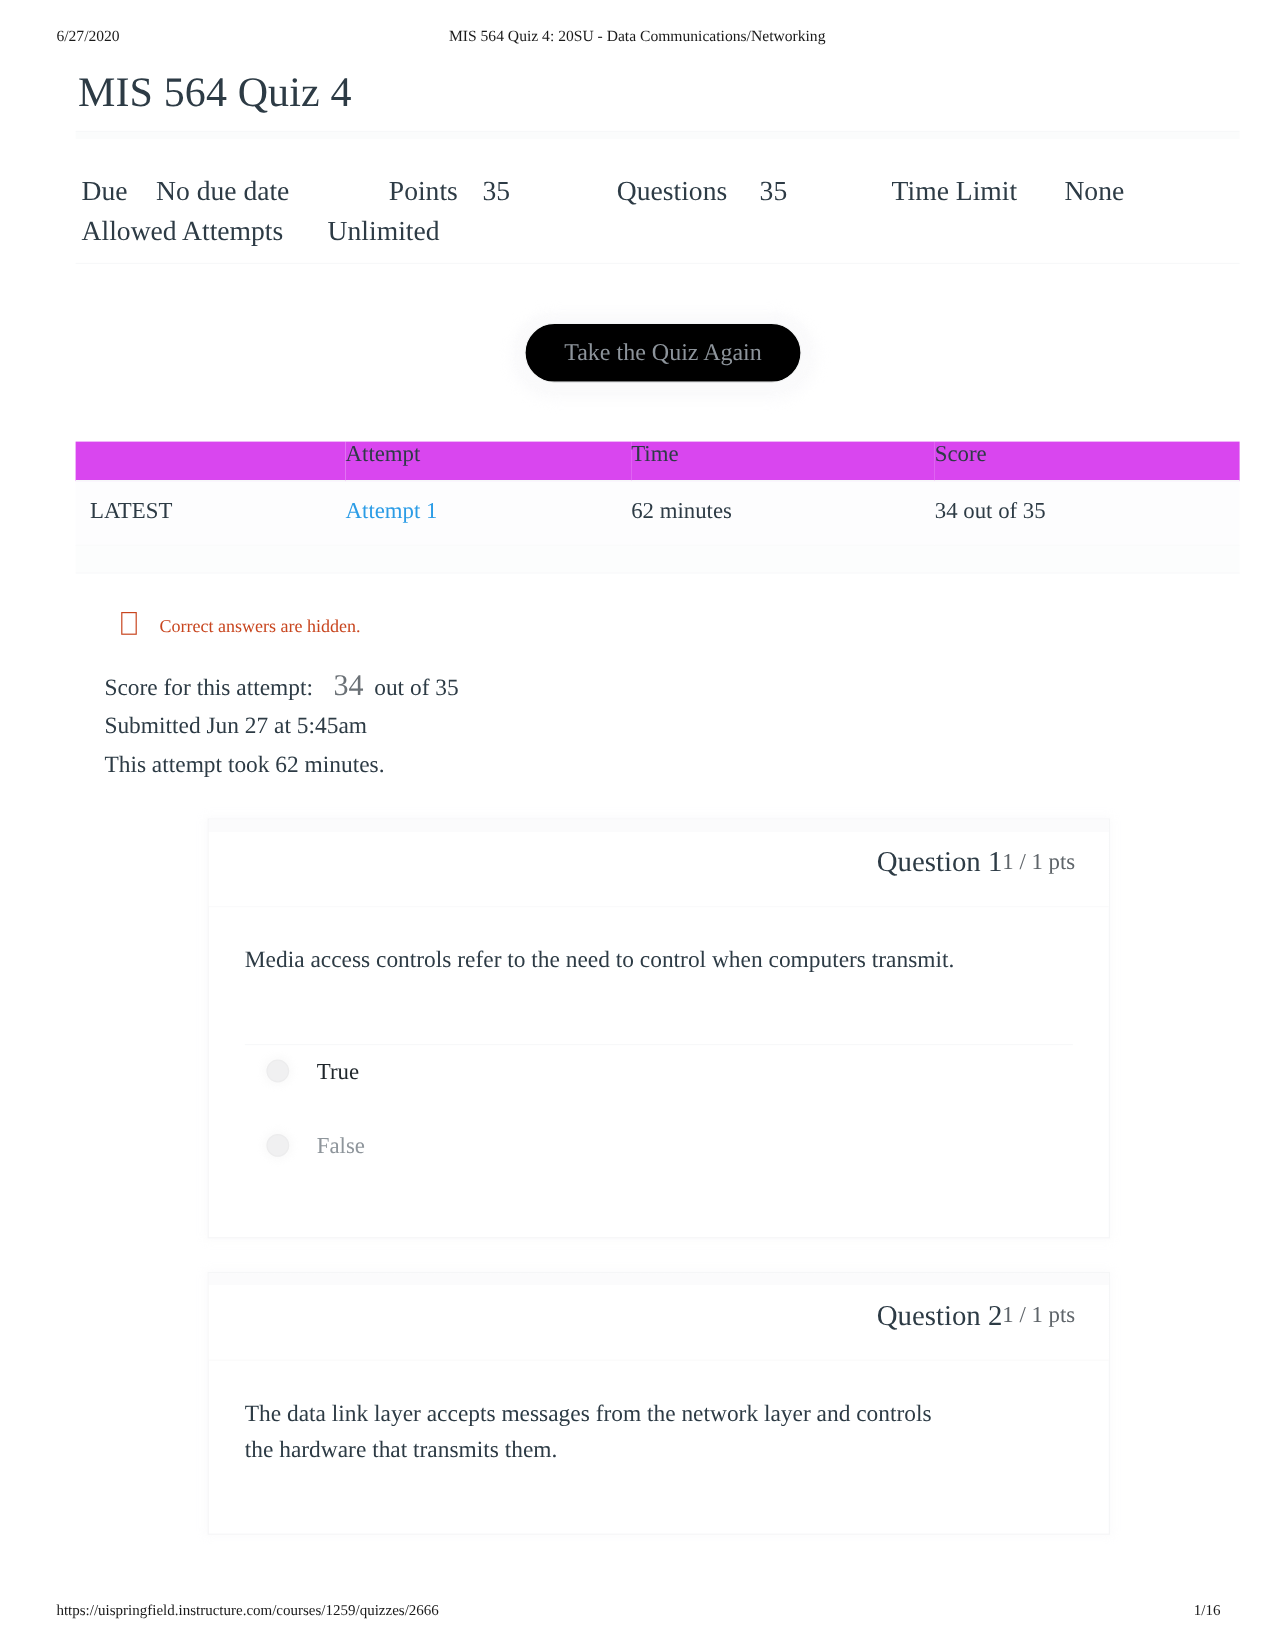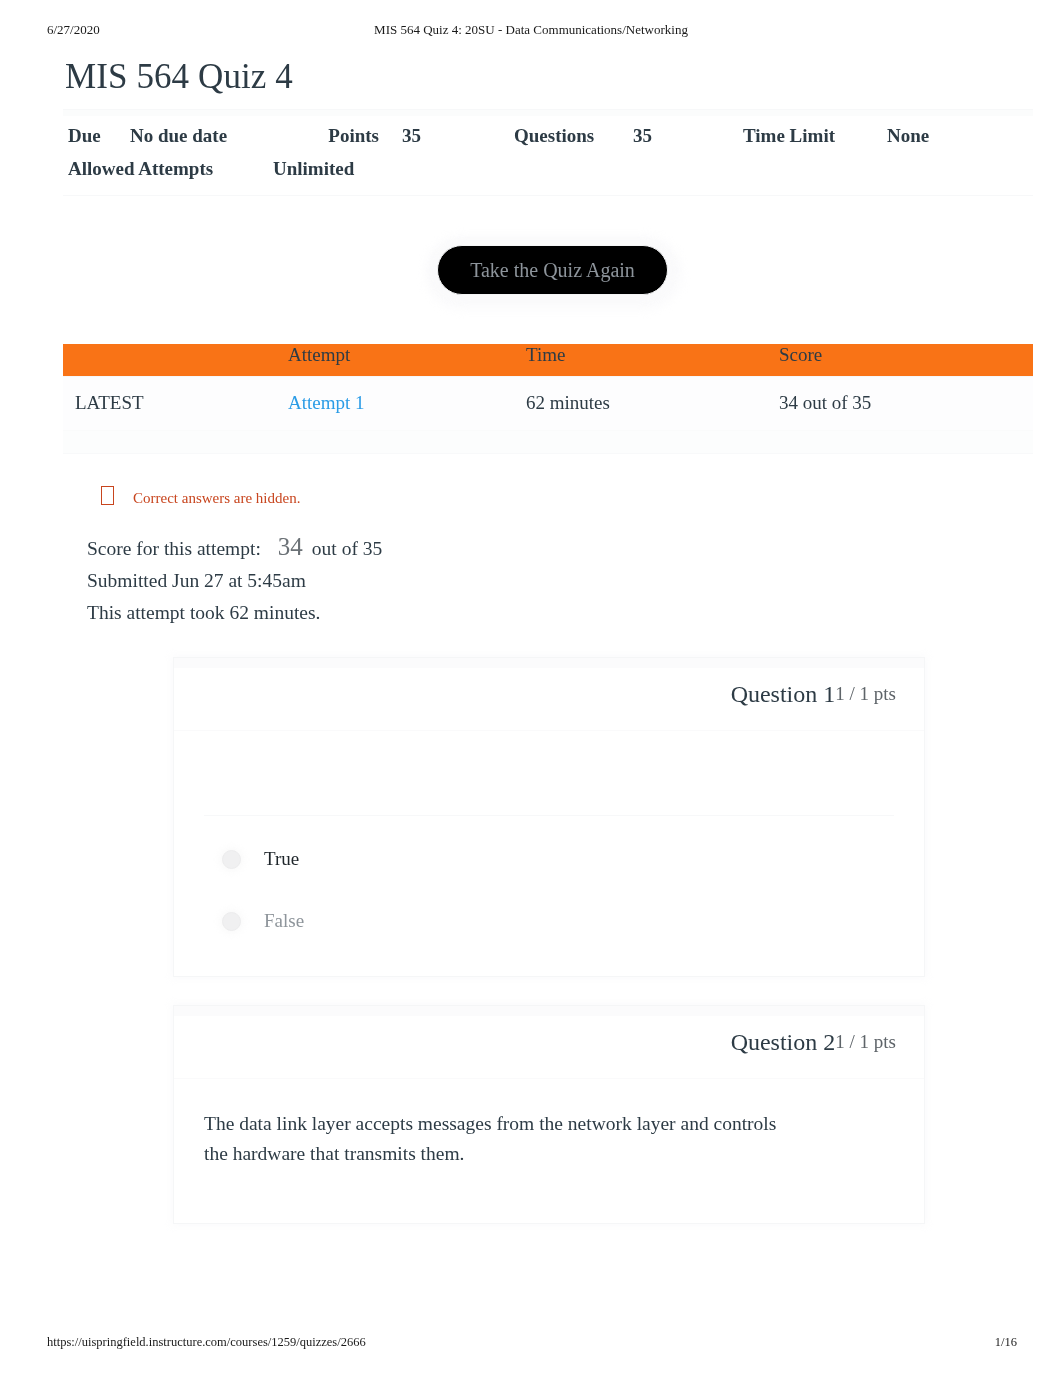--- a/index.html
+++ b/index.html
@@ -85,31 +85,30 @@
   .quiz-meta {
     margin-top: 9px;
     border-top: 1px solid #f7f8f9;
     border-bottom: 1px solid #f7f8f9;
     background: linear-gradient(to bottom, #fbfcfc 0 6px, #ffffff 6px);
     padding: 9px 0 10px 0;
   }
   .meta-row {
     display: flex;
     align-items: baseline;
-    font-size: 19px;
+    font-size: 23px;
     line-height: 33px;
     white-space: nowrap;
     color: #2d3b45;
-    font-weight: bold;
   }
   .meta-label { padding-right: 0; }
   .meta-value { color: #2d3b45; }
   .m-due-label   { width: 62px;  padding-left: 5px; }
   .m-due-value   { width: 194px; }
-  .m-pts-label   { width: 55px;  text-align: right; padding-right: 0; }
+  .m-pts-label   { width: 55px;  text-align: right; padding-right: 0; margin-top: 24px; }
   .m-pts-value   { width: 112px; padding-left: 23px; }
   .m-q-label     { width: 95px; }
   .m-q-value     { width: 110px; padding-left: 24px; }
   .m-tl-label    { width: 122px; }
   .m-tl-value    { padding-left: 22px; }
   .m-att-label   { width: 205px; padding-left: 5px; }
   .m-att-value   { }
 
   
   .retake-wrap {
@@ -159,21 +158,21 @@
     width: 970px;
     border-collapse: collapse;
     font-size: 19px;
   }
   .history-table th {
     font-weight: normal;
     text-align: left;
     padding: 0 0 10px 0;
     color: #2d3b45;
     border-bottom: 1px solid #f6f7f8;
-    background: #f97316;
+    background: #d946ef;
   }
   .history-table td {
     padding: 15px 0 16px 0;
     color: #2d3b45;
     background: #fdfdfe;
     border-bottom: 1px solid #fafbfb;
   }
   .history-table .c-kept    { width: 213px; padding-left: 12px; }
   .history-table .c-attempt { width: 238px; }
   .history-table .c-time    { width: 253px; }
@@ -258,21 +257,21 @@
   }
   .q-text { margin: 0; max-width: 600px; }
   .q-spacer { height: 54px; }
   .q-answers {
     border-top: 1px solid #f7f8f9;
     margin: 0 30px;
     padding: 12px 0 24px 0;
   }
   .answer-row {
     display: flex;
-    align-items: center;
+    align-items: flex-start;
     height: 62px;
     padding-left: 18px;
     font-size: 19px;
   }
   .radio {
     width: 17px;
     height: 17px;
     border-radius: 50%;
     background: #f0f0f1;
     border: 1px solid #ececed;
@@ -354,20 +353,21 @@
     <div>Submitted Jun 27 at 5:45am</div>
     <div>This attempt took 62 minutes.</div>
   </div>
 
   <div class="q-card">
     <div class="q-header">
       <span class="q-name">Question 1</span>
       <span class="q-pts">1 / 1 pts</span>
     </div>
     <div class="q-body">
+      <p class="q-text">Media access controls refer to the need to control when computers transmit.</p>
       <div class="q-spacer"></div>
     </div>
     <div class="q-answers">
       <div class="answer-row">
         <span class="radio"></span>
         <span class="answer-text selected">True</span>
       </div>
       <div class="answer-row">
         <span class="radio"></span>
         <span class="answer-text unselected">False</span>

